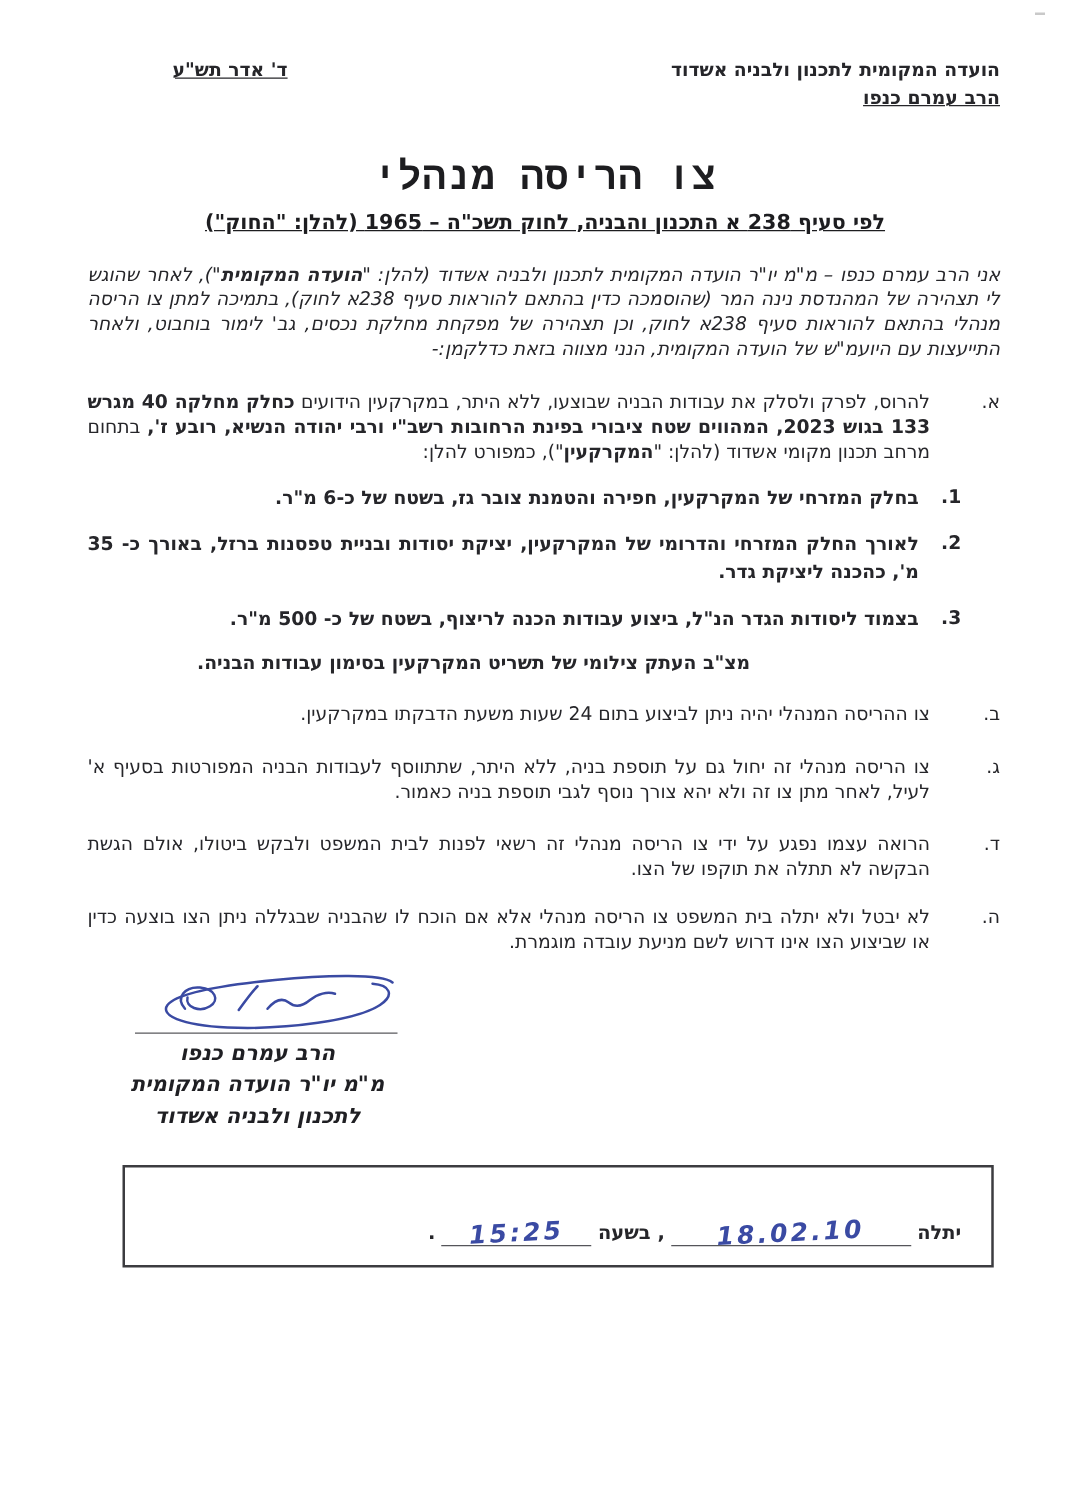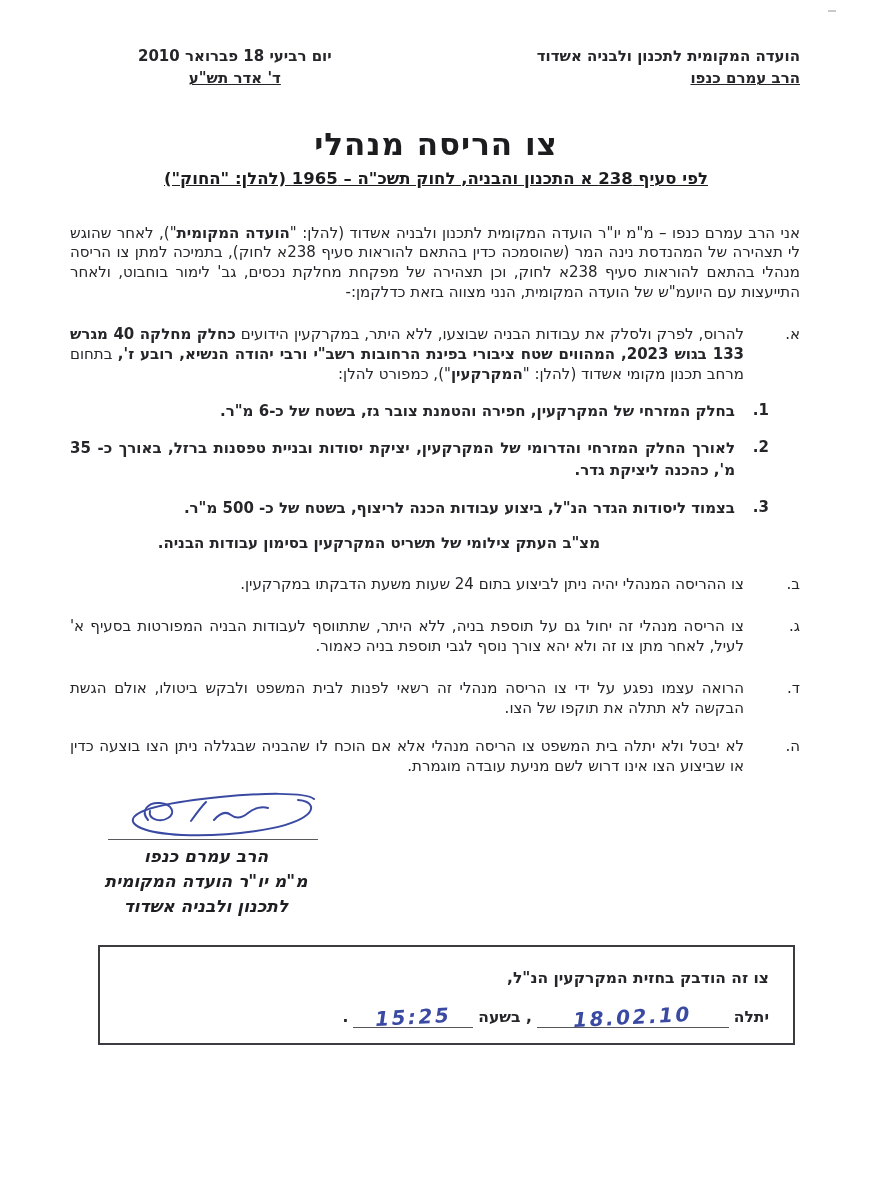--- a/index.html
+++ b/index.html
@@ -22,26 +22,26 @@
     padding:46px 72px 0 138px;
     font-size:15px;font-weight:bold;line-height:1.45;
   }
   .org-block{text-align:right;}
   .org-name{text-decoration:underline;}
   .date-block{text-align:center;white-space:nowrap;}
   .hebrew-date{text-decoration:underline;}
 
   
   .title-wrap{text-align:center;margin-top:36px;}
-  .doc-title{font-size:31px;font-weight:bold;letter-spacing:1px;color:#1d1d20;}
+  .doc-title{font-size:31px;font-weight:bold;letter-spacing:1px;color:#1d1d20;font-family:Liberation Mono, monospace;}
   .doc-subtitle{font-size:16.5px;font-weight:bold;text-decoration:underline;margin-top:7px;color:#1d1d20;}
 
   
   .content{padding:0 72px 0 70px;font-size:15px;}
-  .intro{margin-top:36px;text-align:justify;line-height:1.32;}
+  .intro{margin-top:24px;text-align:justify;line-height:1.32;font-style:italic;}
   .b{font-weight:bold;}
 
   .sec{display:flex;margin-top:22px;}
   .sec-marker{flex:0 0 56px;}
   .sec-body{flex:1;text-align:justify;line-height:1.33;}
   .sec-body .line2{text-align:right;}
 
   .item{display:flex;margin-top:16px;padding-right:31px;font-weight:bold;}
   .item-marker{flex:0 0 34px;}
   .item-body{flex:1;text-align:justify;line-height:1.45;}
@@ -78,21 +78,20 @@
 
 <div class="page">
   <div class="scan-artifact"></div>
 
   <div class="header">
     <div class="org-block">
       <div>הועדה המקומית לתכנון ולבניה אשדוד</div>
       <div class="org-name">הרב עמרם כנפו</div>
     </div>
     <div class="date-block">
-      <div>יום רביעי 18 פברואר 2010</div>
       <div class="hebrew-date">ד' אדר תש"ע</div>
     </div>
   </div>
 
   <div class="title-wrap">
     <div class="doc-title">צו הריסה מנהלי</div>
     <div class="doc-subtitle">לפי סעיף 238 א התכנון והבניה, לחוק תשכ"ה – 1965 (להלן: "החוק")</div>
   </div>
 
   <div class="content">
@@ -152,20 +151,19 @@
       </svg>
       <hr class="sig-line">
       <div class="sig-names">
         <div>הרב עמרם כנפו</div>
         <div>מ"מ יו"ר הועדה המקומית</div>
         <div>לתכנון ולבניה אשדוד</div>
       </div>
     </div>
 
     <div class="post-box">
-      <div class="post-line1">צו זה הודבק בחזית המקרקעין הנ"ל,</div>
       <div class="post-line2">
         <span>יתלה</span><span class="hand-wrap date"><span class="hand">18.02.10</span></span><span>, בשעה</span><span class="hand-wrap time"><span class="hand">15:25</span></span><span>.</span>
       </div>
     </div>
 
   </div>
 </div>
 
 </body></html>

